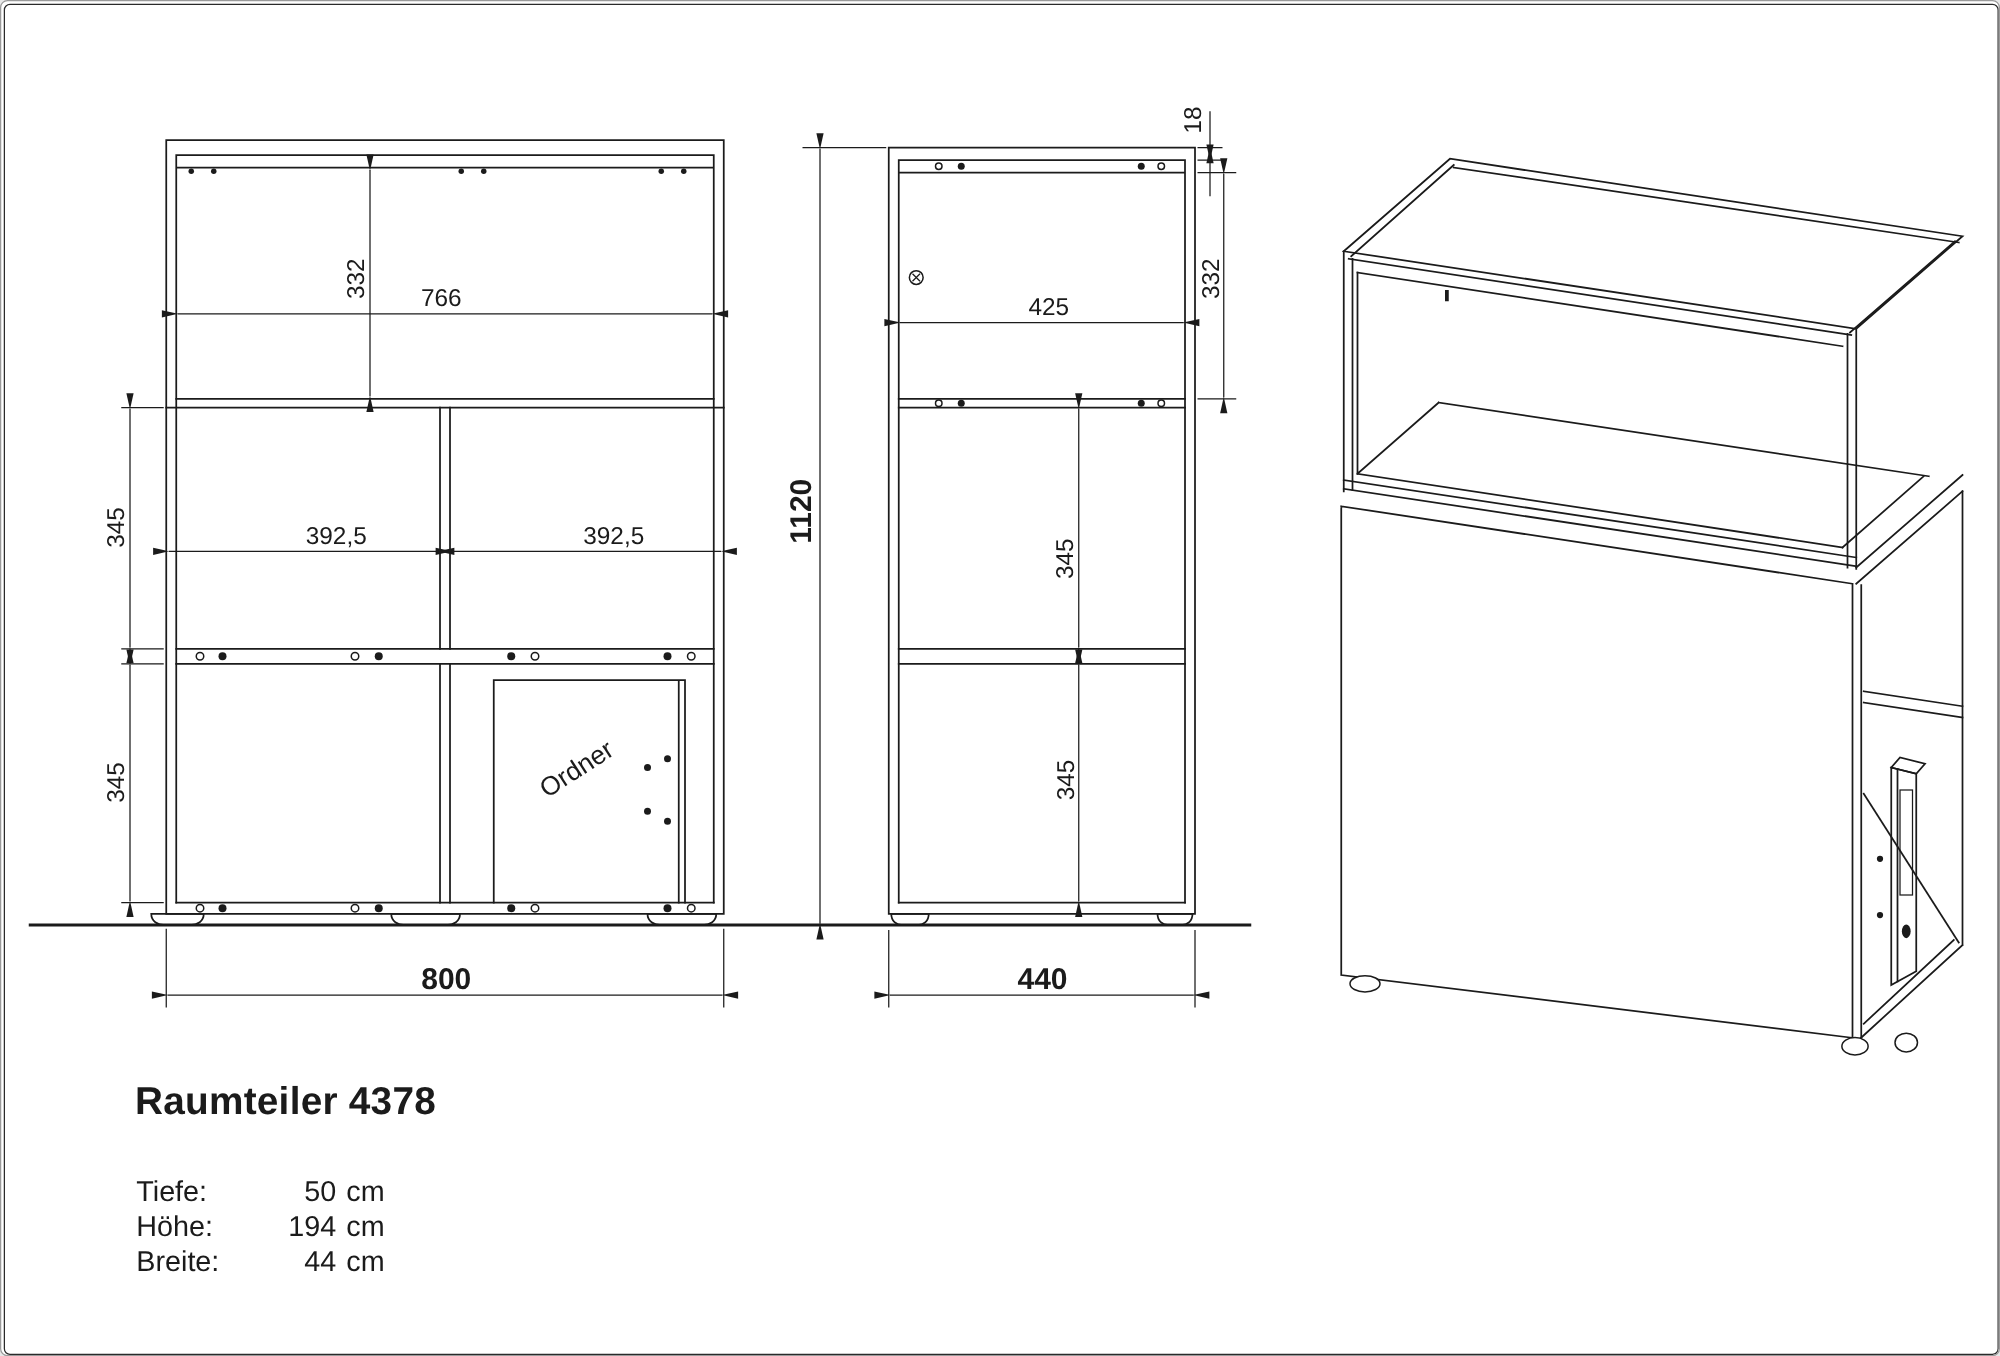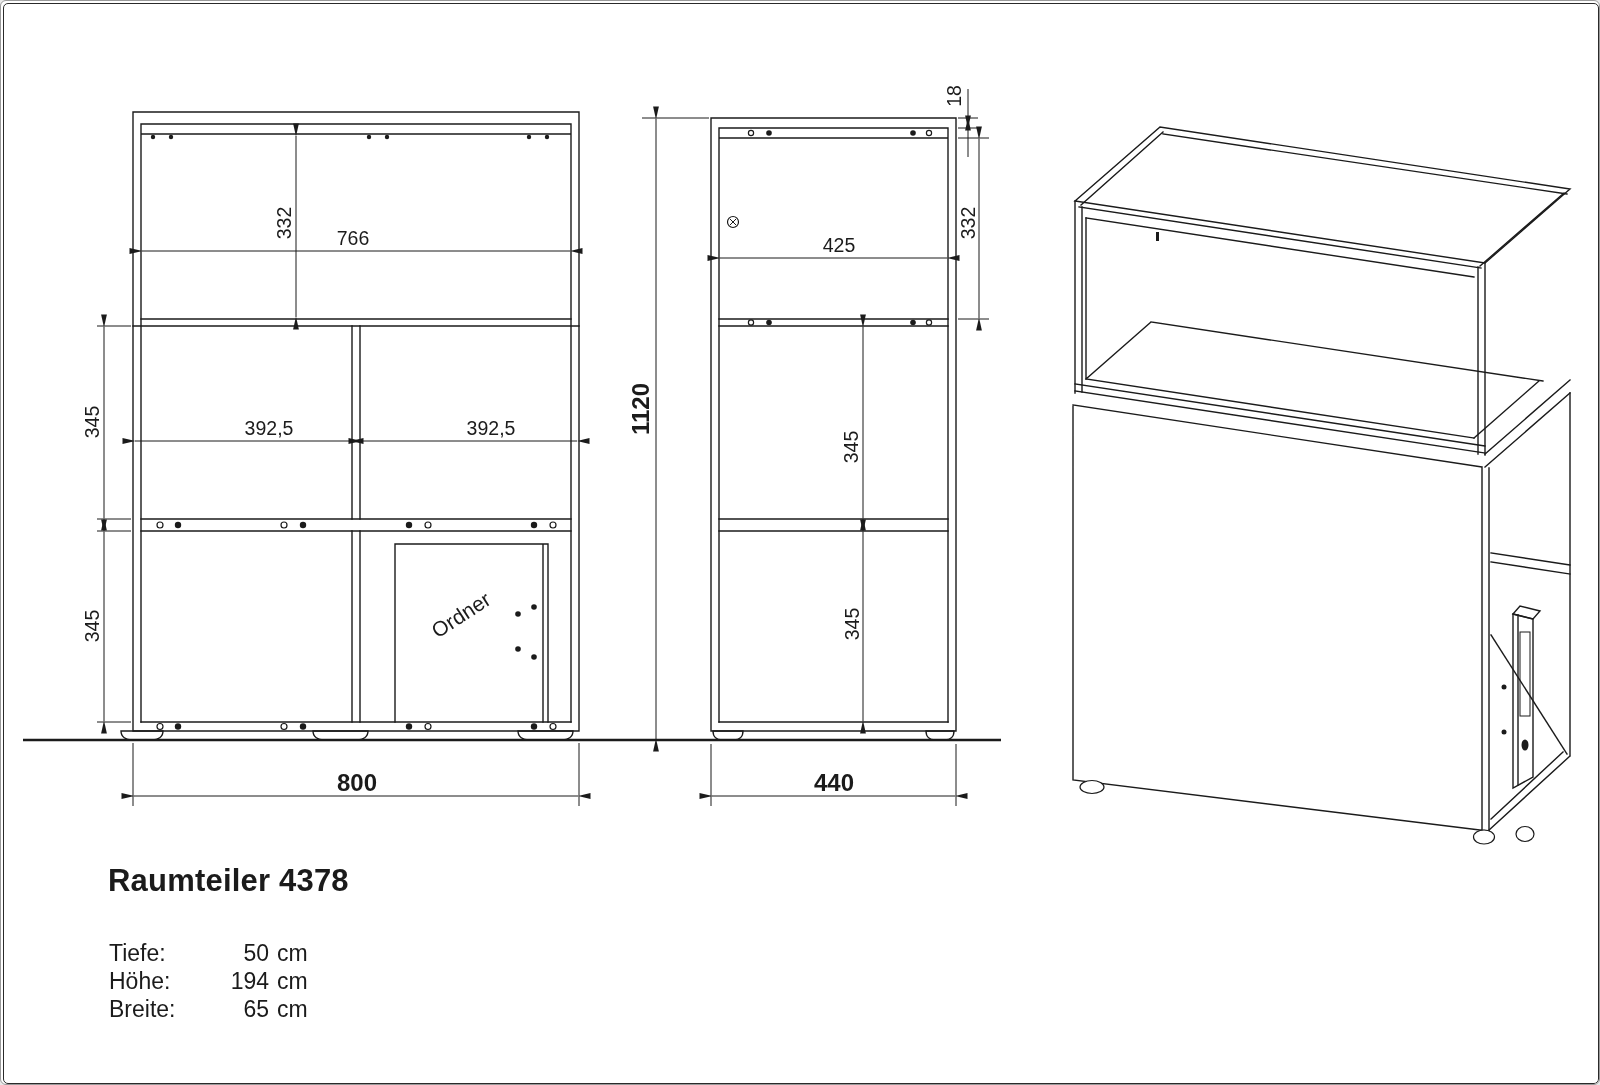--- a/index.html
+++ b/index.html
@@ -221,17 +221,17 @@
       <span class="spec-value">50</span>
       <span class="spec-unit">cm</span>
     </div>
     <div class="spec-row">
       <span class="spec-label">Höhe:</span>
       <span class="spec-value">194</span>
       <span class="spec-unit">cm</span>
     </div>
     <div class="spec-row">
       <span class="spec-label">Breite:</span>
-      <span class="spec-value">65</span>
+      <span class="spec-value">44</span>
       <span class="spec-unit">cm</span>
     </div>
   </div>
 </div>
 
 </body></html>

